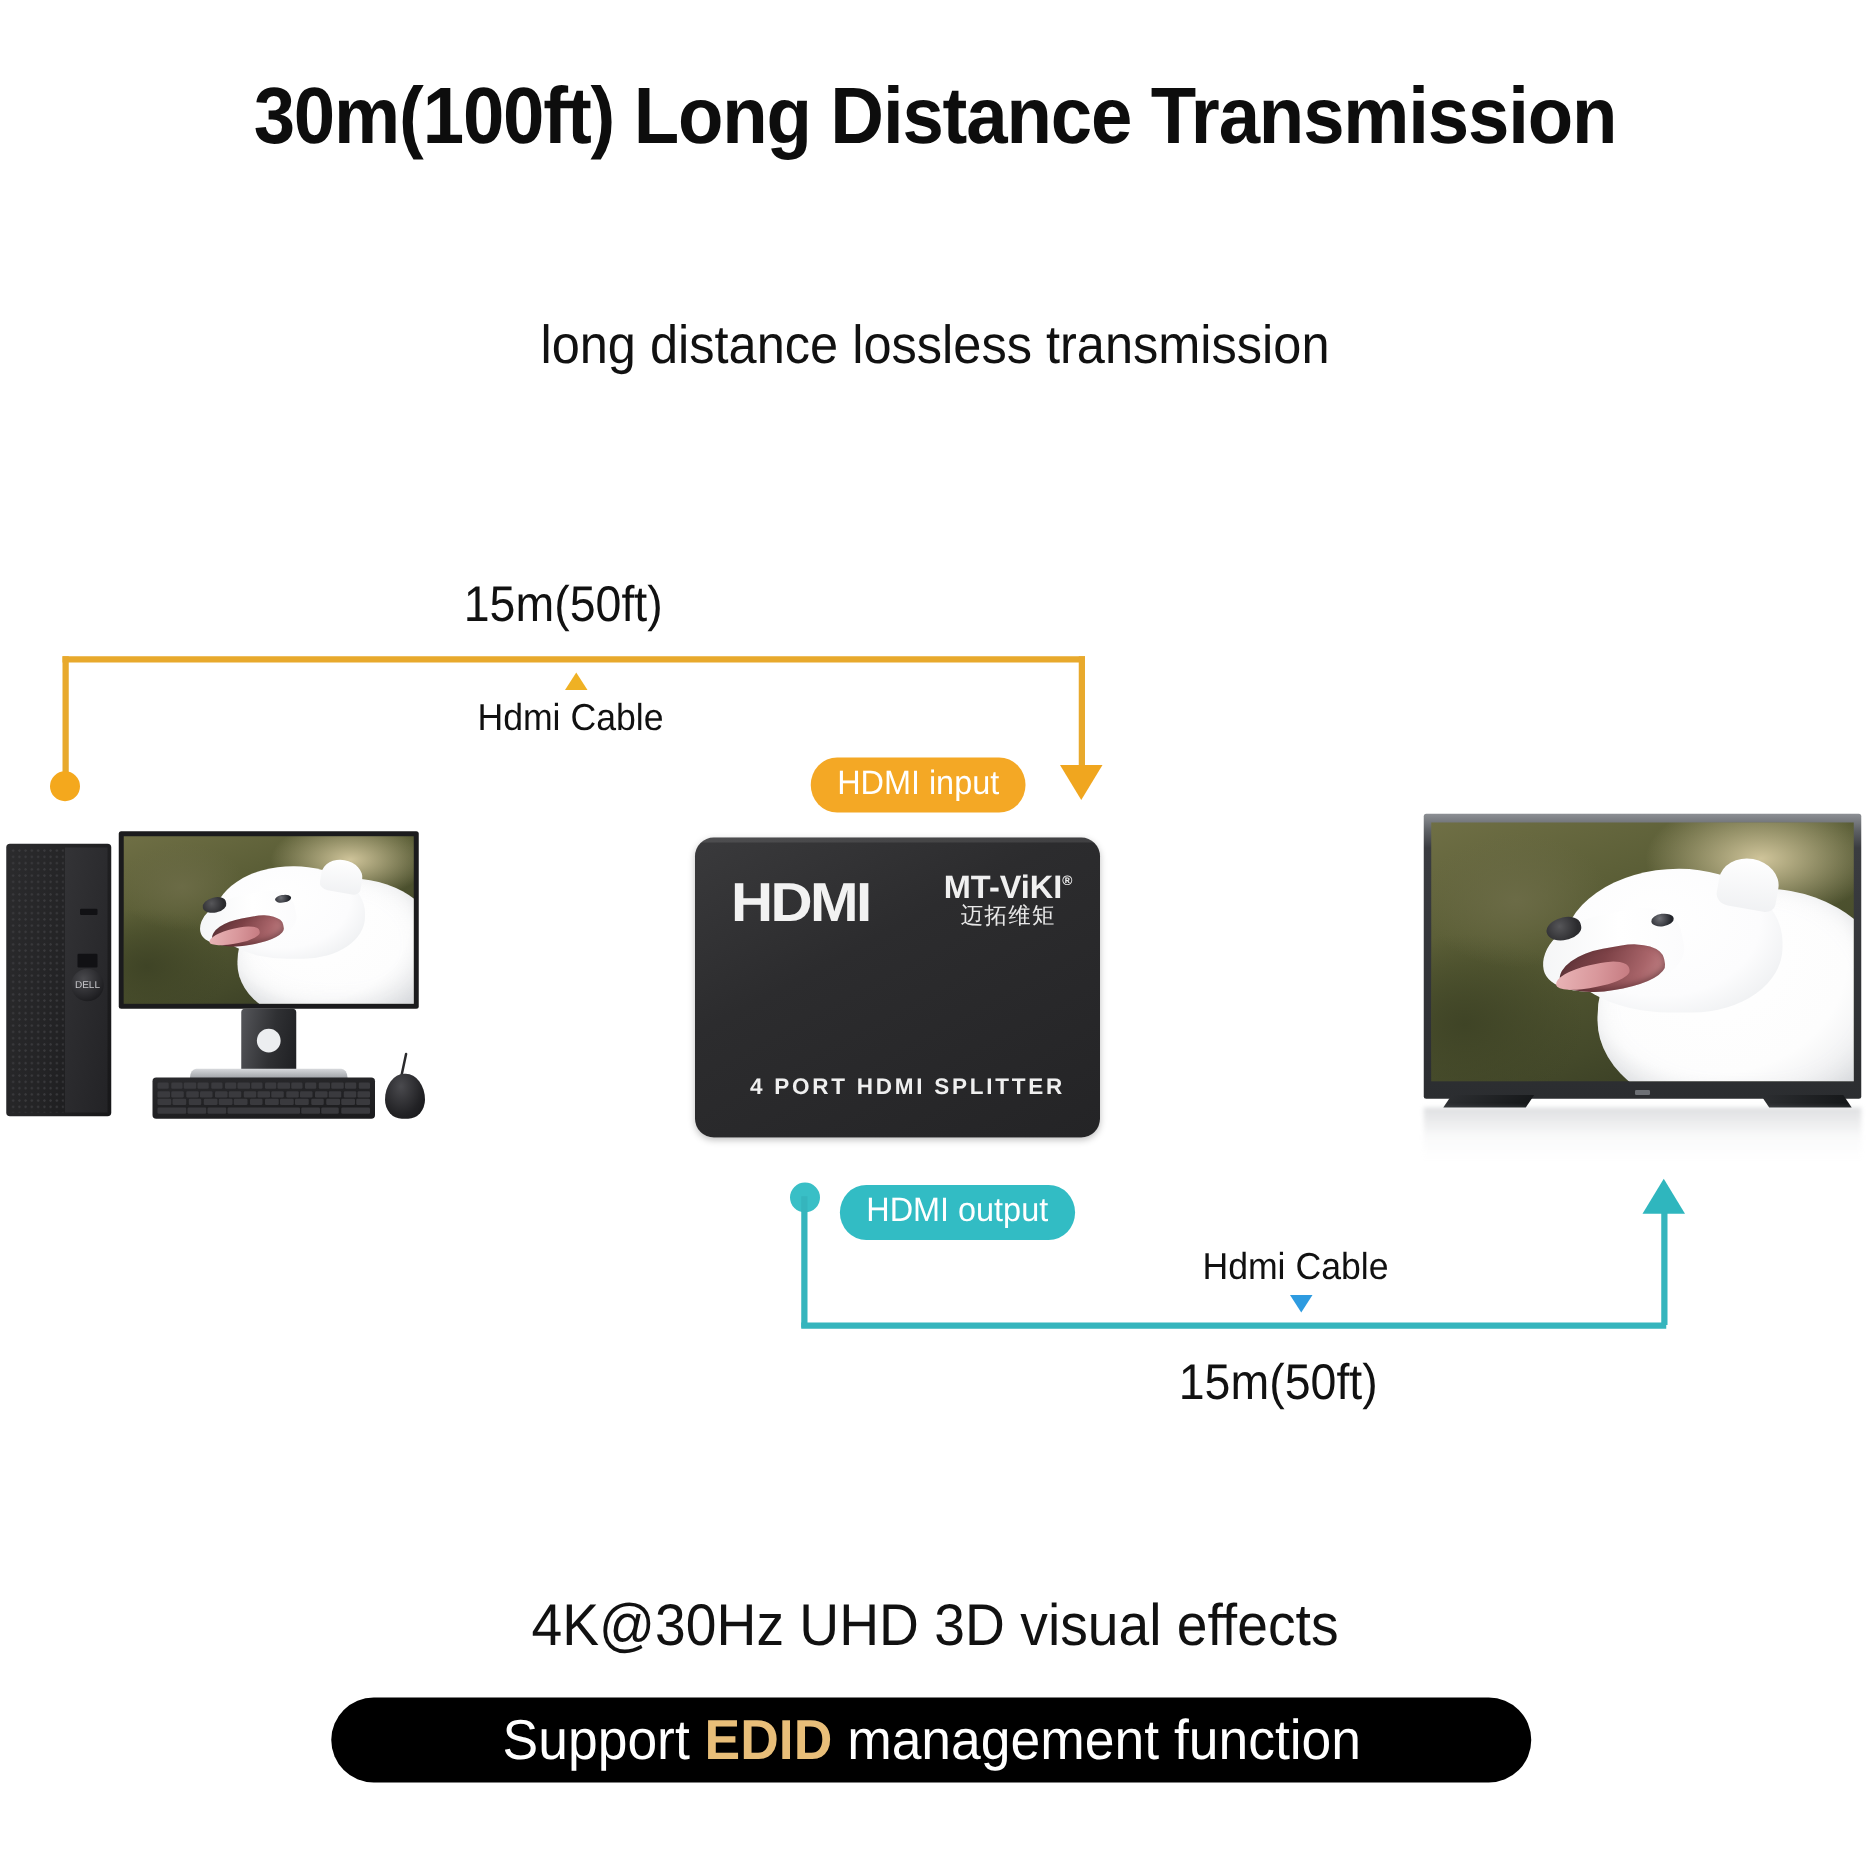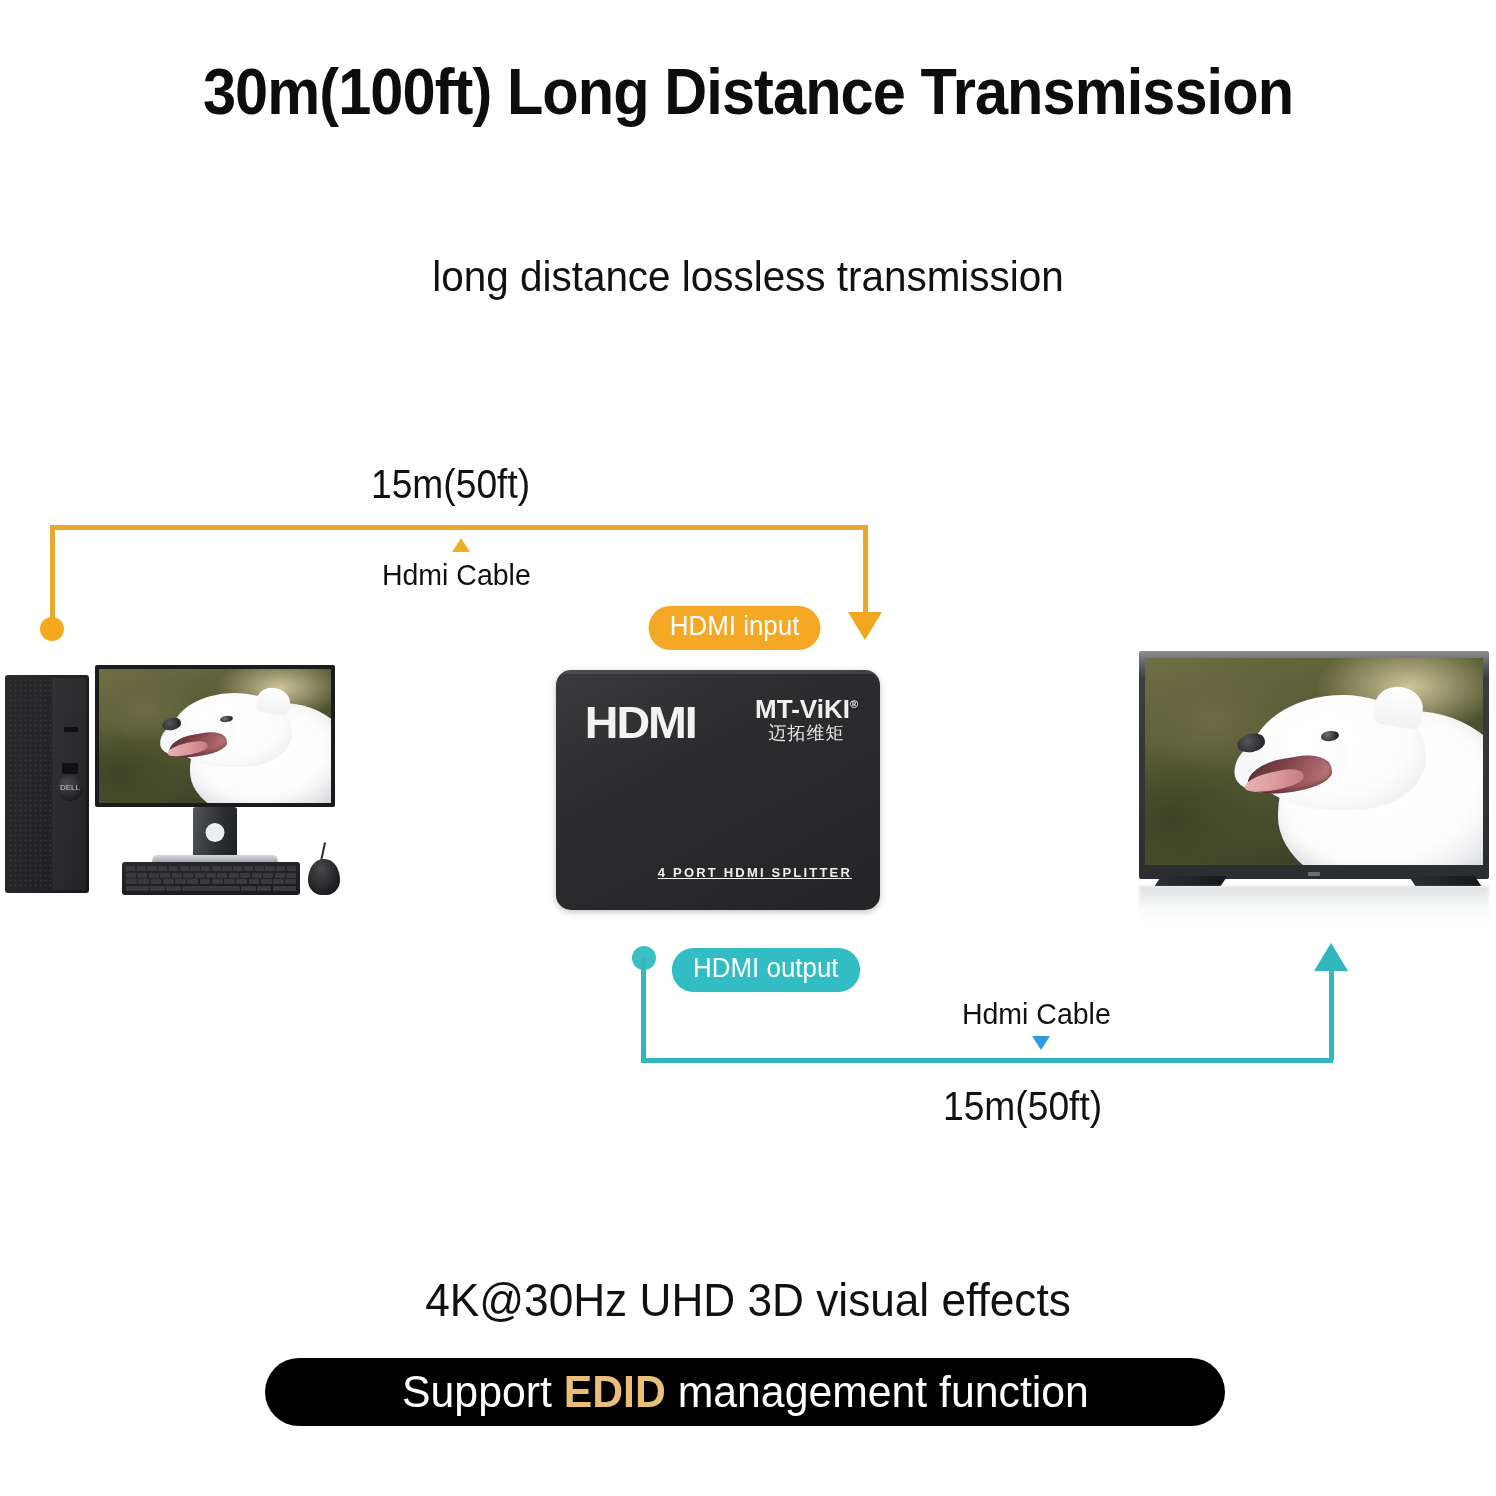--- a/index.html
+++ b/index.html
@@ -185,26 +185,25 @@
   .brand-cn {
     font-size: 18px;
     color: #e8e8e8;
     letter-spacing: 1px;
     line-height: 1.25;
     font-family: "DejaVu Sans", sans-serif;
   }
   .device-model {
     position: absolute;
     right: 28px; bottom: 30px;
-    font-size: 13px;
+    font-size: 18px;
     color: #efefef;
     letter-spacing: 2.2px;
     font-weight: bold;
     font-family: "Liberation Sans", sans-serif;
-    text-decoration: underline;
   }
 
   
   .photo {
     position: relative;
     overflow: hidden;
     background:
       radial-gradient(ellipse 44% 38% at 78% 14%, #cfc49a 0%, rgba(207,196,154,0) 62%),
       radial-gradient(ellipse 34% 40% at 20% 30%, #6b6b46 0%, rgba(107,107,70,0) 65%),
       radial-gradient(ellipse 40% 50% at 8% 78%, #3f4426 0%, rgba(63,68,38,0) 70%),

